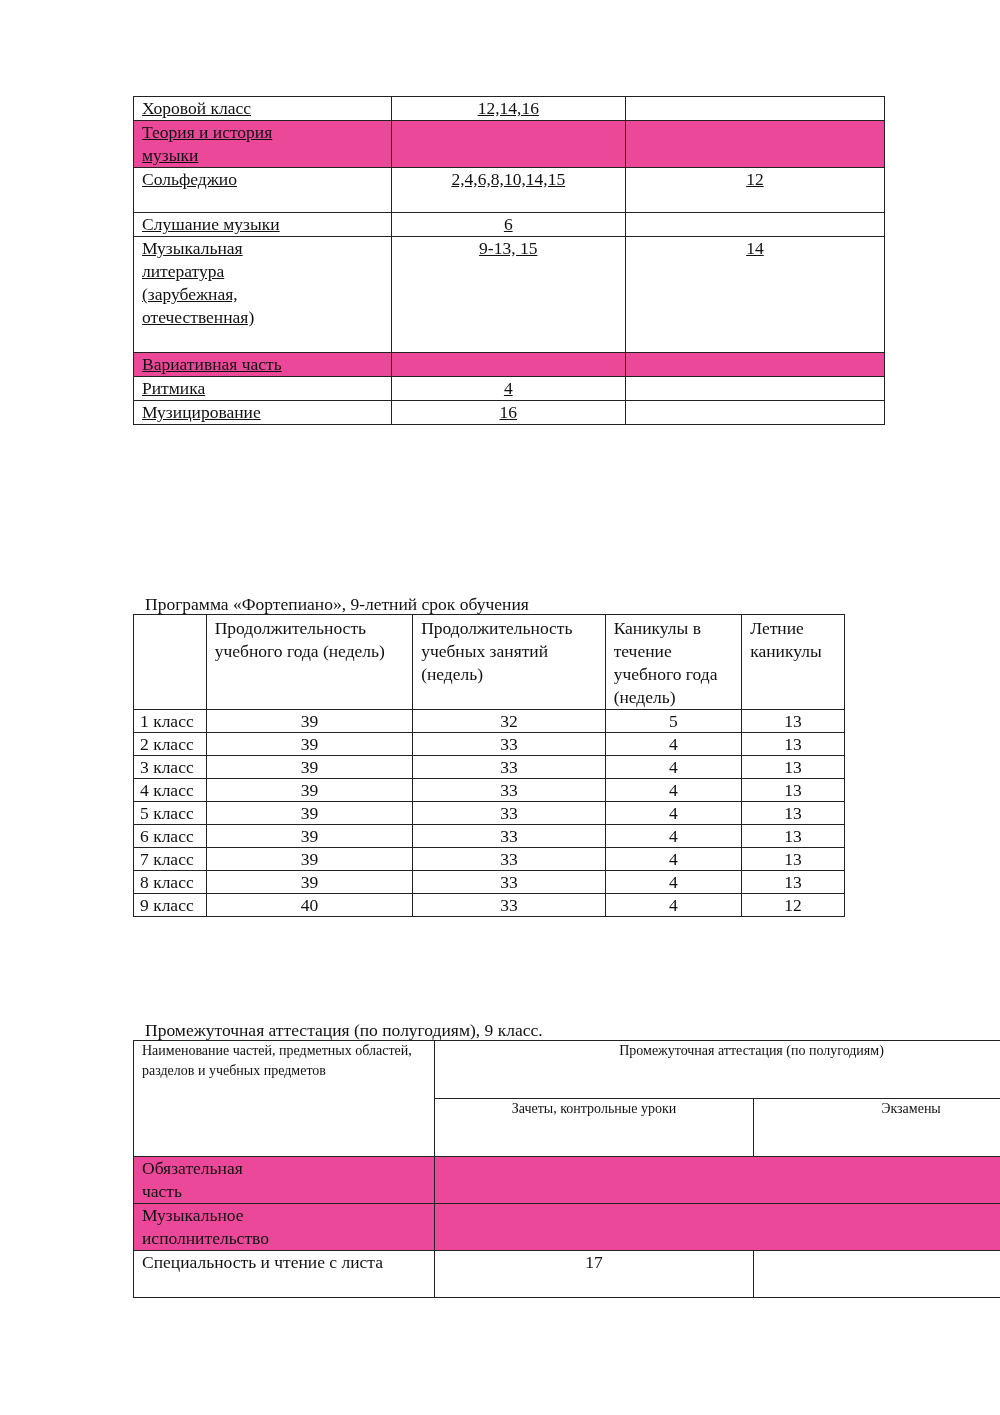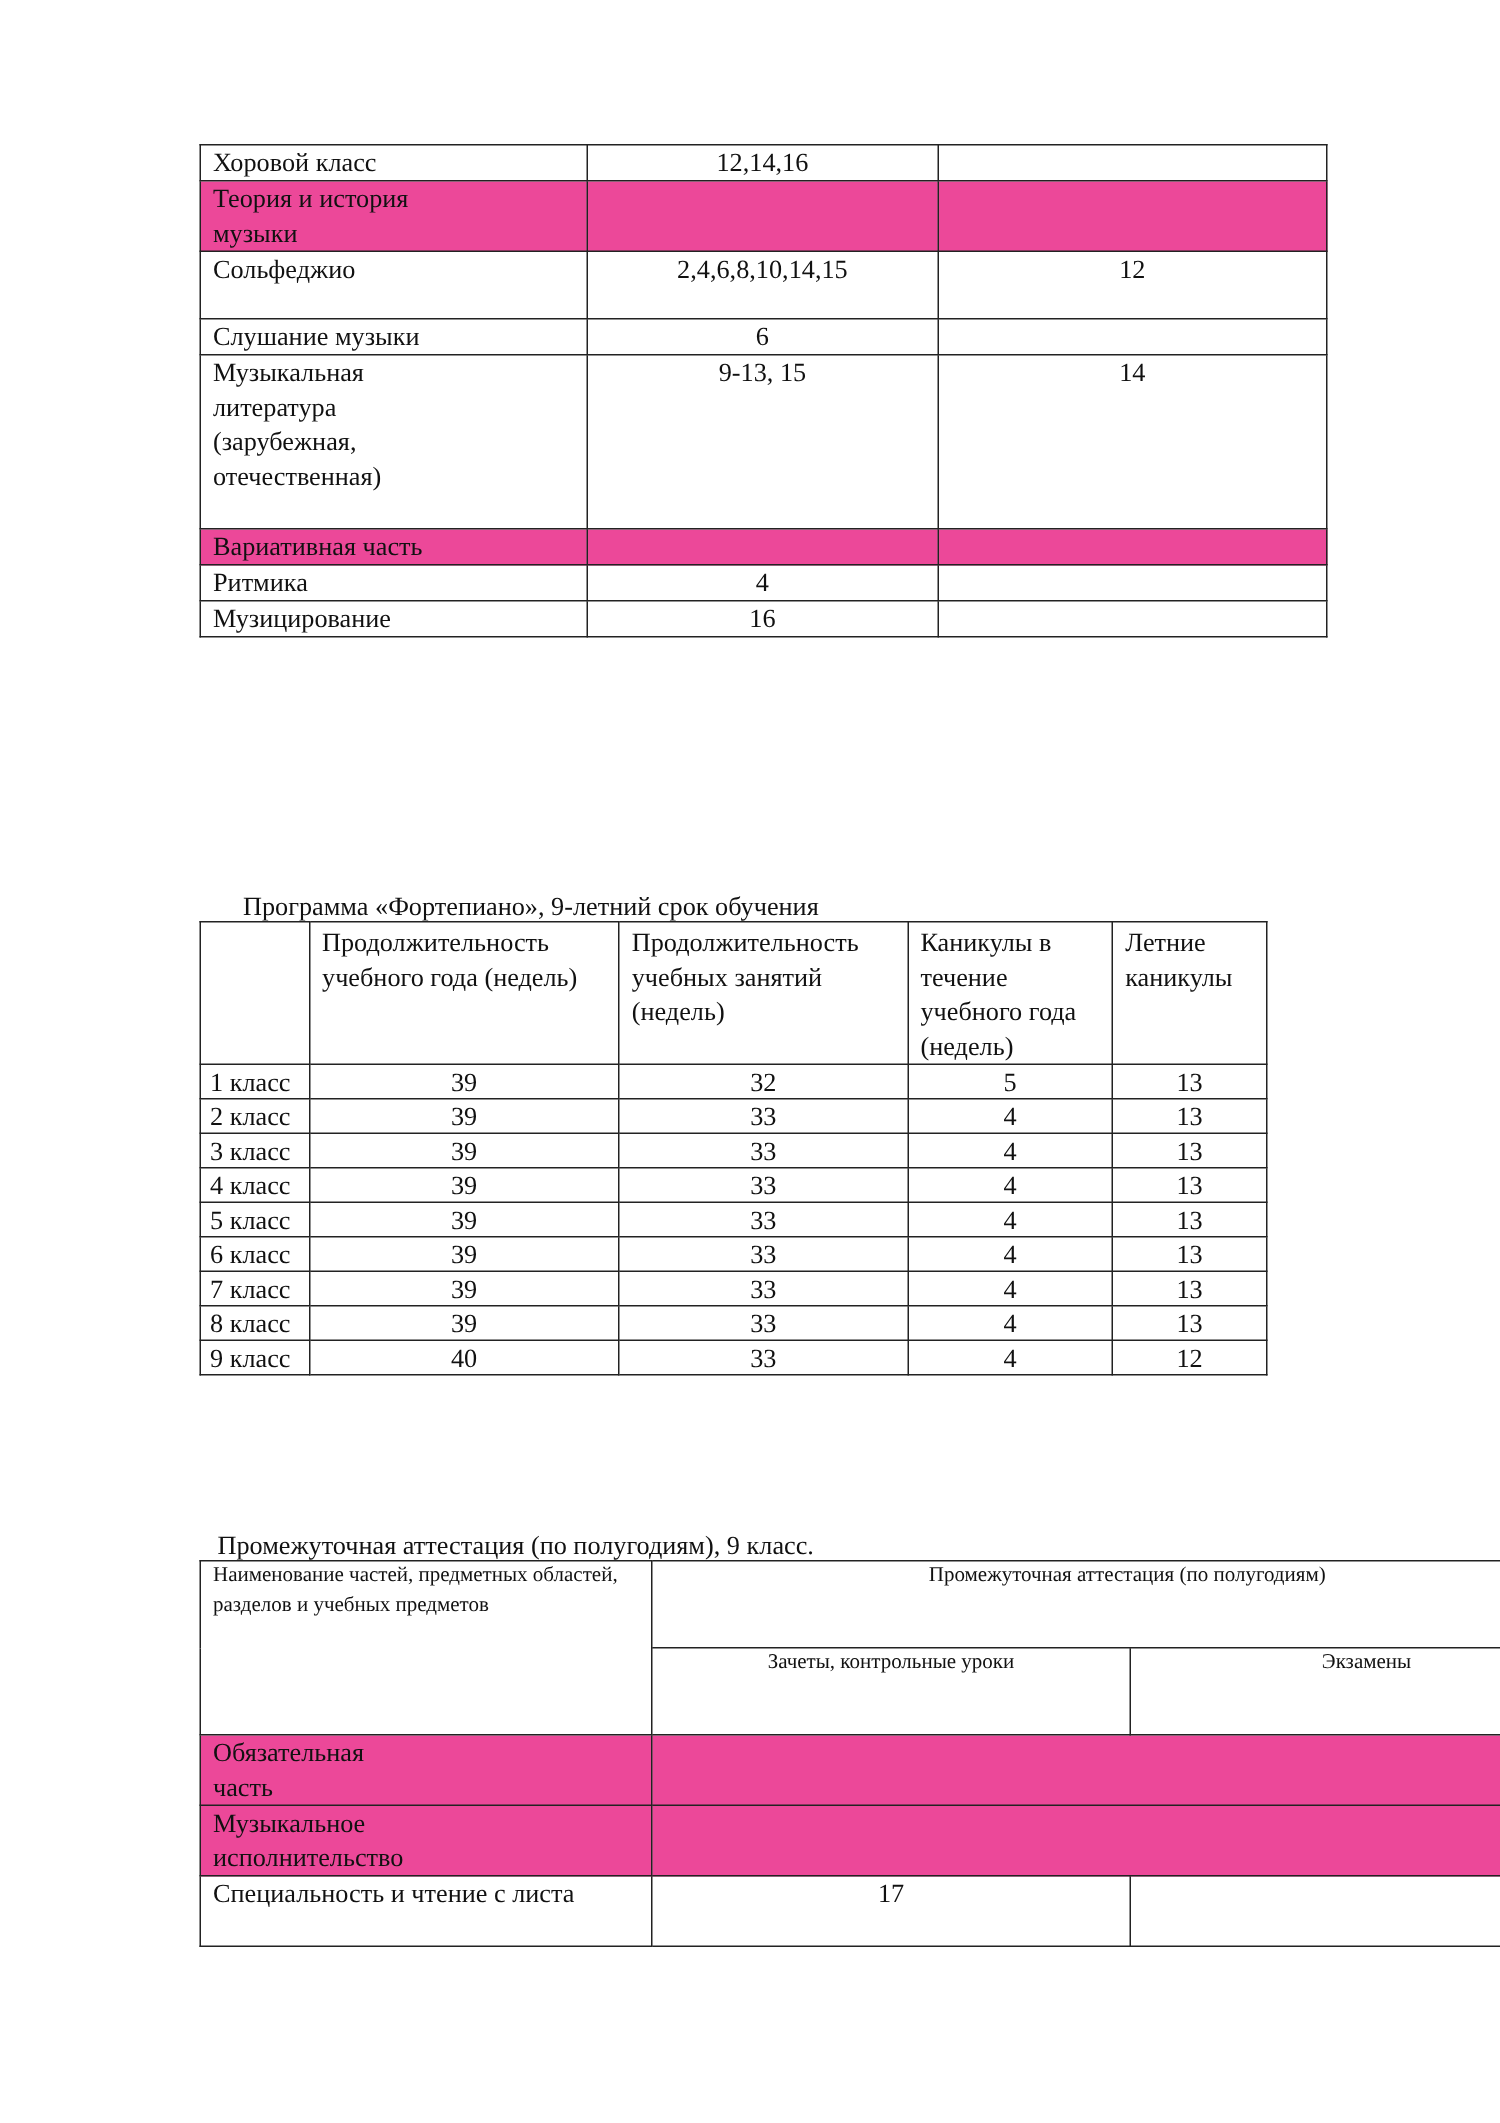--- a/index.html
+++ b/index.html
@@ -9,24 +9,24 @@
   td { border:1.5px solid #222; vertical-align:top; padding:0 8px; font-size:17.5px; line-height:23px; }
   .gray { background:#ec4899; }
   .c { text-align:center; }
   .caption { position:absolute; font-size:17.5px; line-height:20px; }
 
   
   #t1 { left:133px; top:96px; width:752px; }
   #t1 .c1 { width:241px; }
   #t1 .c2 { width:218px; }
   #t1 .c3 { width:244px; }
-  #t1 td { padding:0 8px; }
+  #t1 td { padding:0 8px;text-decoration:underline; }
 
   
-  #cap2 { left:162px; top:594px;text-align:right; }
+  #cap2 { left:145px; top:594px;text-align:right; }
   #t2 { left:133px; top:614px; width:712px; }
   #t2 td { padding:2px 8px 0 8px; }
   #t2 .r td { padding:0 6px; height:22px; line-height:22px; }
   #t2 .w0 { width:64px; }
   #t2 .w1 { width:206px; }
   #t2 .w2 { width:186px; }
   #t2 .w3 { width:139px; }
   #t2 .w4 { width:92px; }
 
   

